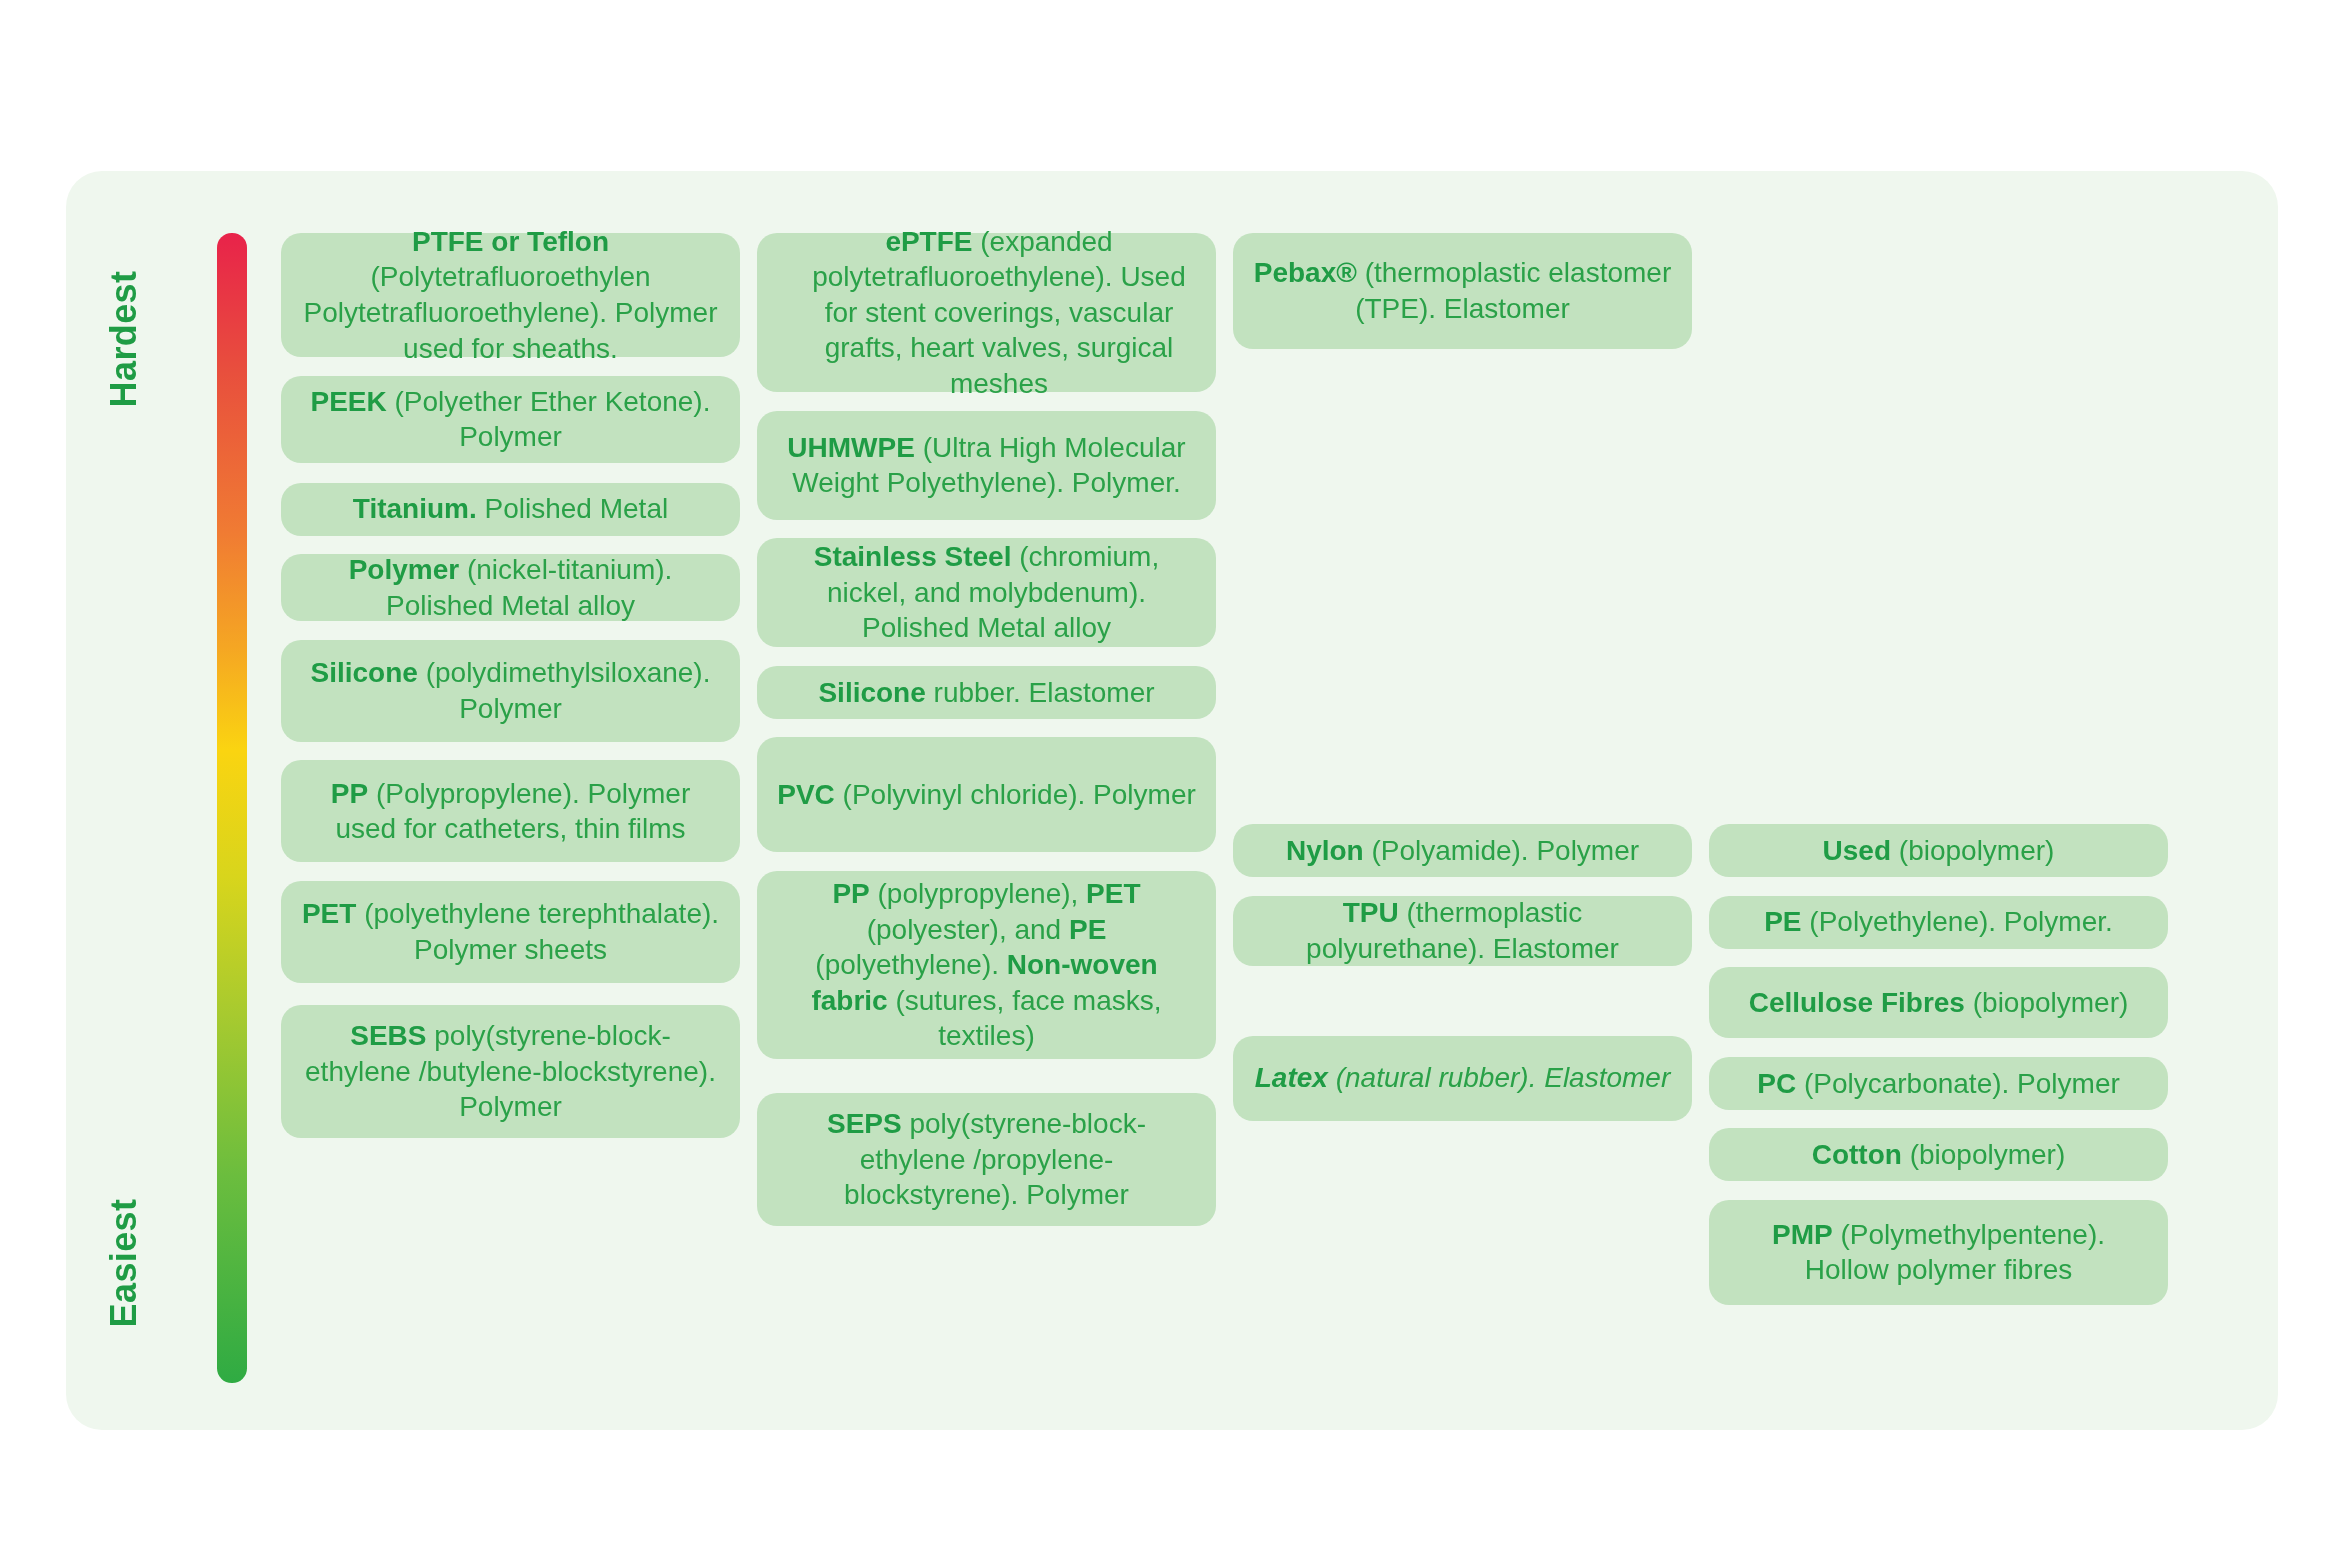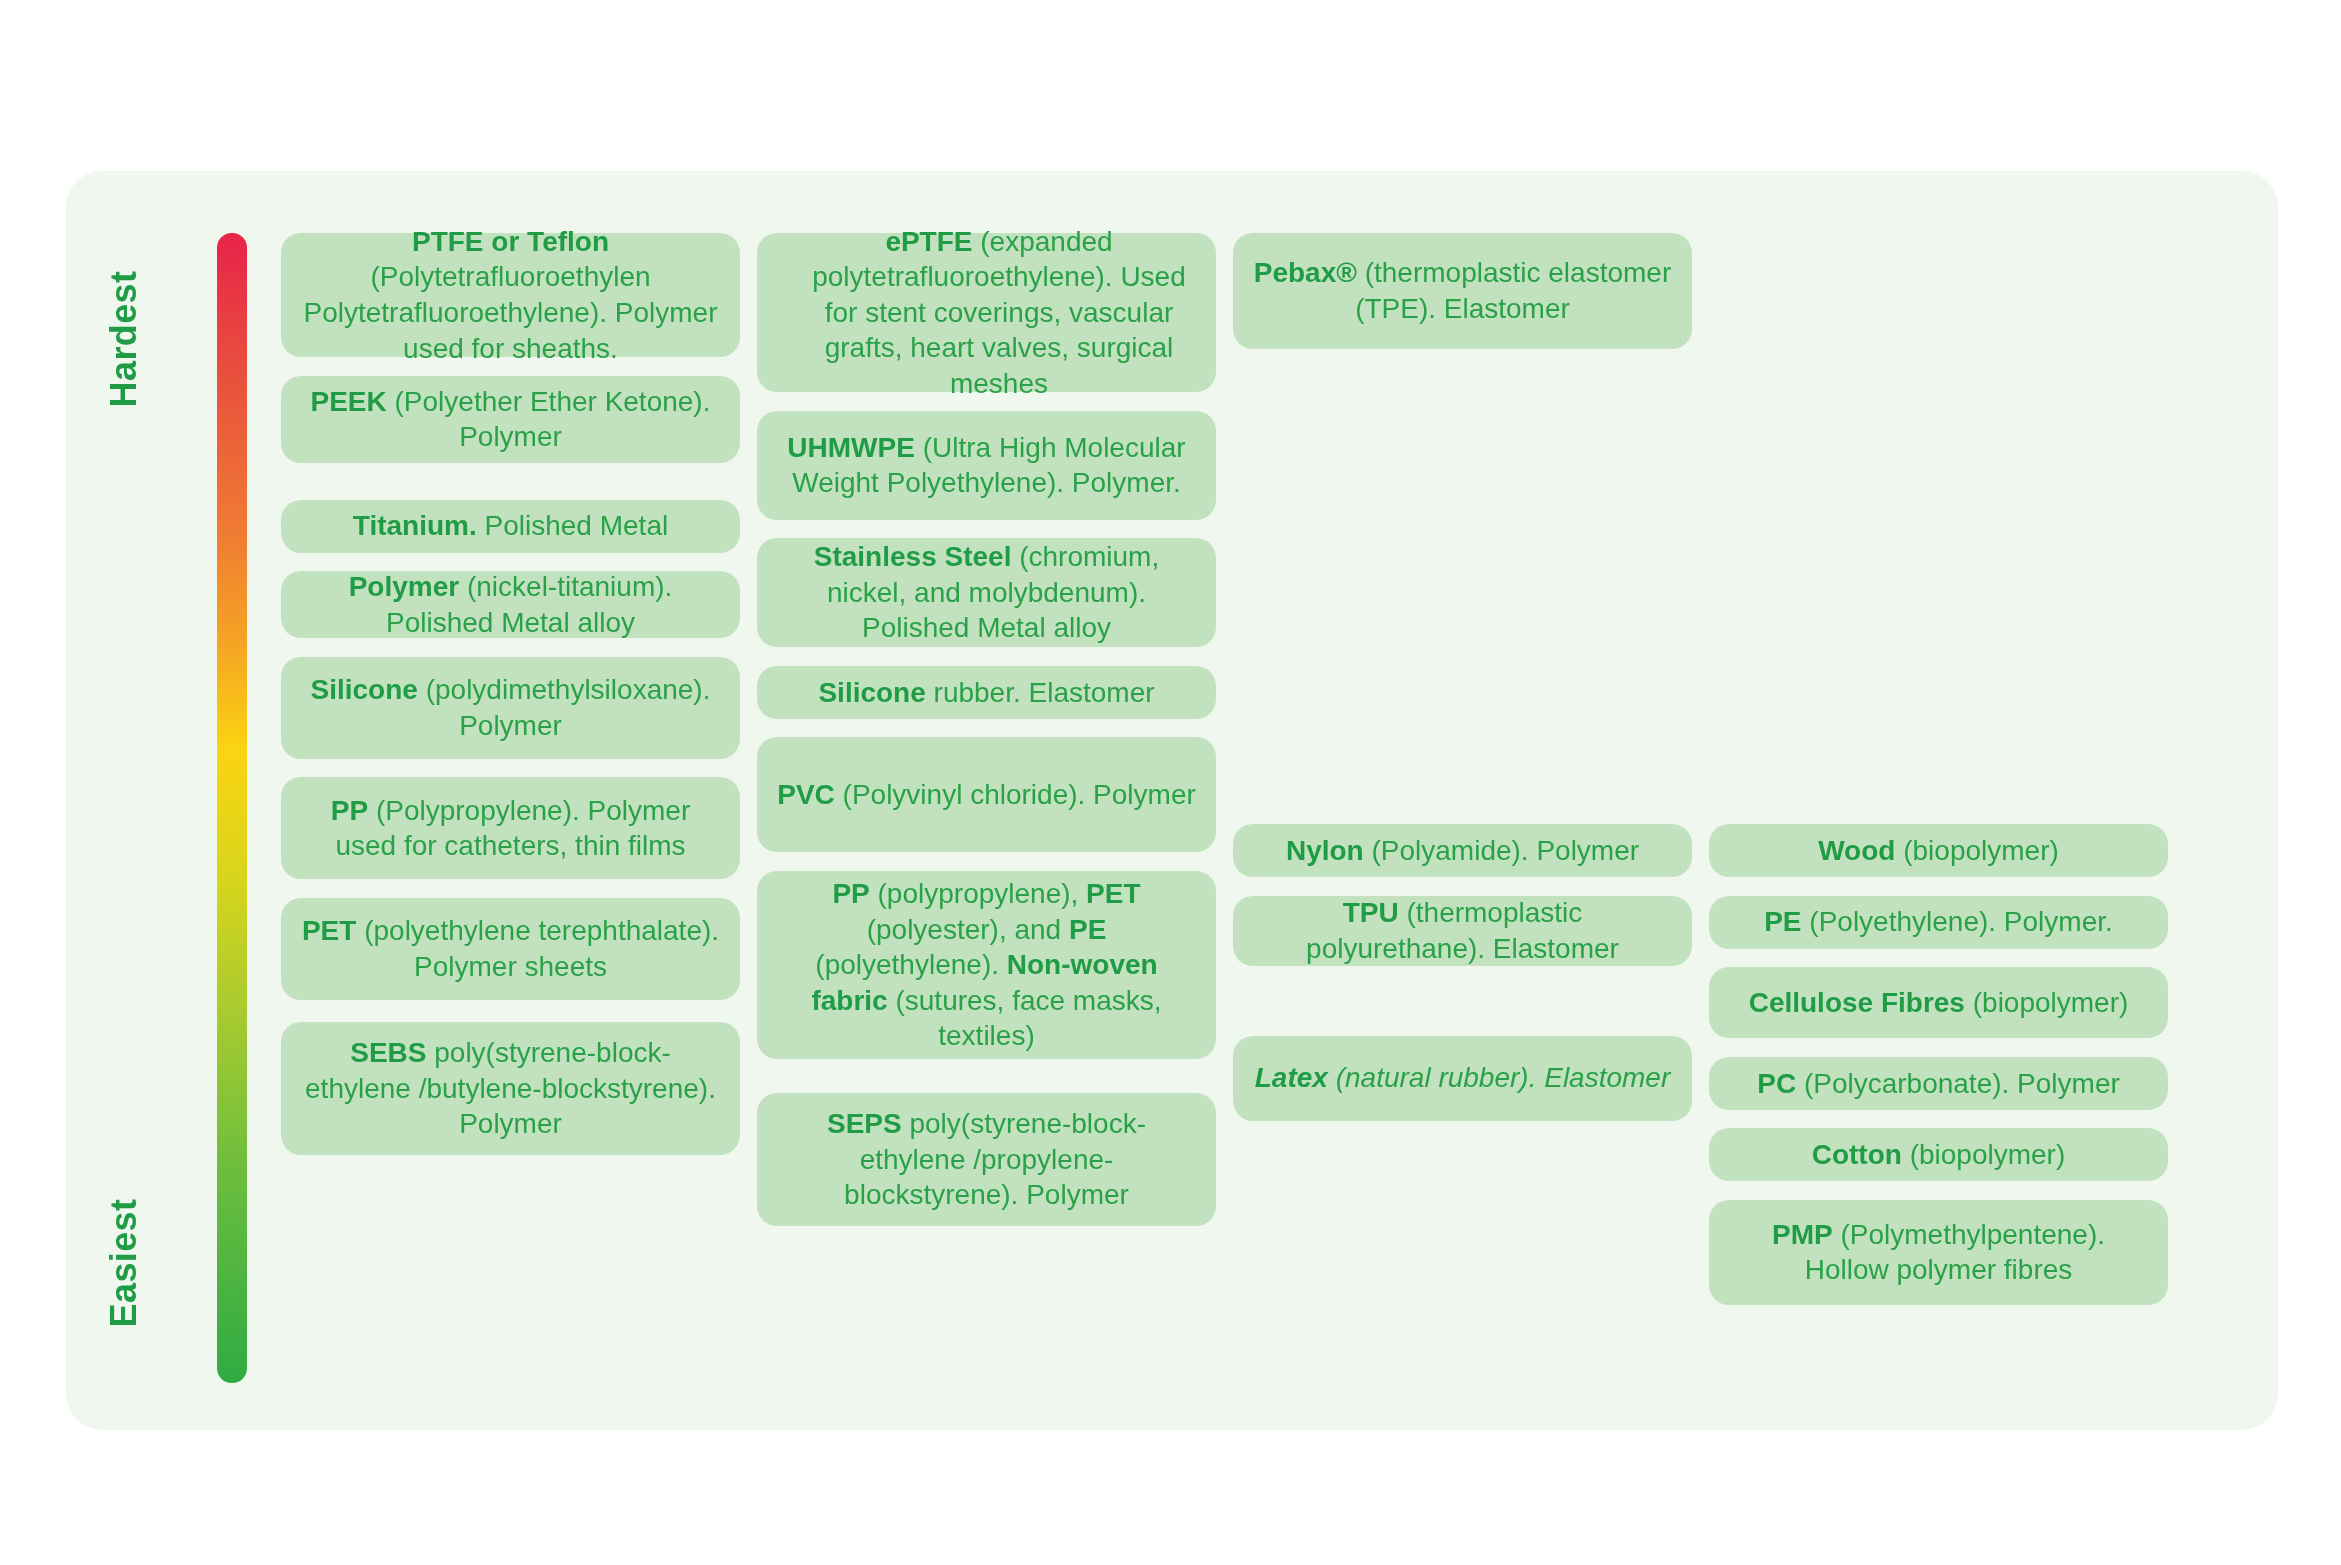--- a/index.html
+++ b/index.html
@@ -119,21 +119,21 @@
     <div class="scale-label hardest">Hardest</div>
     <div class="scale-label easiest">Easiest</div>
     <div class="gradient-bar"></div>
   </div>
 
   <div class="columns" id="columns">
       <div class="column">
         <div class="chip" style="height: 124px; margin-bottom: 18.6px;">
           <div class="txt"><span class="b">PTFE or Teflon</span> (Polytetrafluoroethylen Polytetrafluoroethylene). Polymer used for sheaths.</div>
         </div>
-        <div class="chip" style="height: 87px; margin-bottom: 37px;">
+        <div class="chip" style="height: 87px; margin-bottom: 20px;">
           <div class="txt"><span class="b">PEEK</span> (Polyether Ether Ketone). Polymer</div>
         </div>
         <div class="chip" style="height: 53px; margin-bottom: 18.6px;">
           <div class="txt"><span class="b">Titanium.</span> Polished Metal</div>
         </div>
         <div class="chip" style="height: 67px; margin-bottom: 18.6px;">
           <div class="txt"><span class="b">Polymer</span> (nickel-titanium). Polished Metal alloy</div>
         </div>
         <div class="chip" style="height: 102px; margin-bottom: 18.6px;">
           <div class="txt"><span class="b">Silicone</span> (polydimethylsiloxane). Polymer</div>
@@ -181,21 +181,21 @@
         <div class="chip" style="height: 70px; margin-bottom: 70px;">
           <div class="txt"><span class="b">TPU</span> (thermoplastic polyurethane). Elastomer</div>
         </div>
         <div class="chip" style="height: 85px; margin-bottom: 18.6px; font-style: italic;">
           <div class="txt"><span class="b">Latex</span> (natural rubber). Elastomer</div>
         </div>
       </div>
       <div class="column">
         <div class="chip spacer" style="height: 591px;"></div>
         <div class="chip" style="height: 53px; margin-bottom: 18.6px;">
-          <div class="txt"><span class="b">Wood</span> (biopolymer)</div>
+          <div class="txt"><span class="b">Used</span> (biopolymer)</div>
         </div>
         <div class="chip" style="height: 53px; margin-bottom: 18.6px;">
           <div class="txt"><span class="b">PE</span> (Polyethylene). Polymer.</div>
         </div>
         <div class="chip" style="height: 71px; margin-bottom: 18.6px;">
           <div class="txt"><span class="b">Cellulose Fibres</span> (biopolymer)</div>
         </div>
         <div class="chip" style="height: 53px; margin-bottom: 18.6px;">
           <div class="txt"><span class="b">PC</span> (Polycarbonate). Polymer</div>
         </div>

